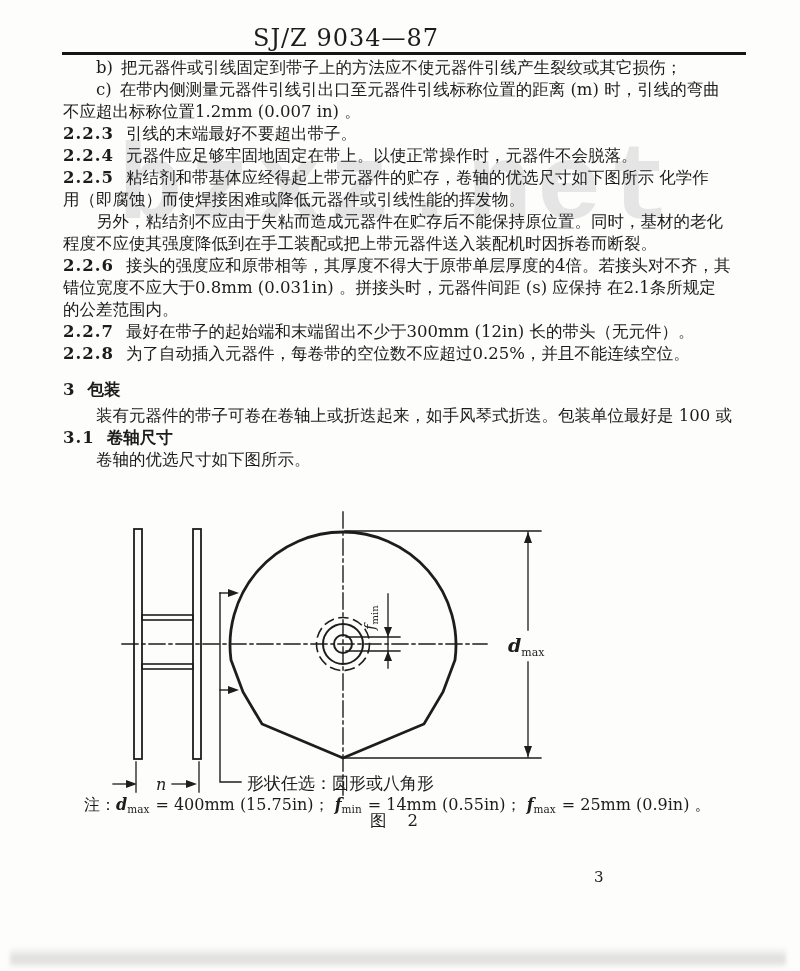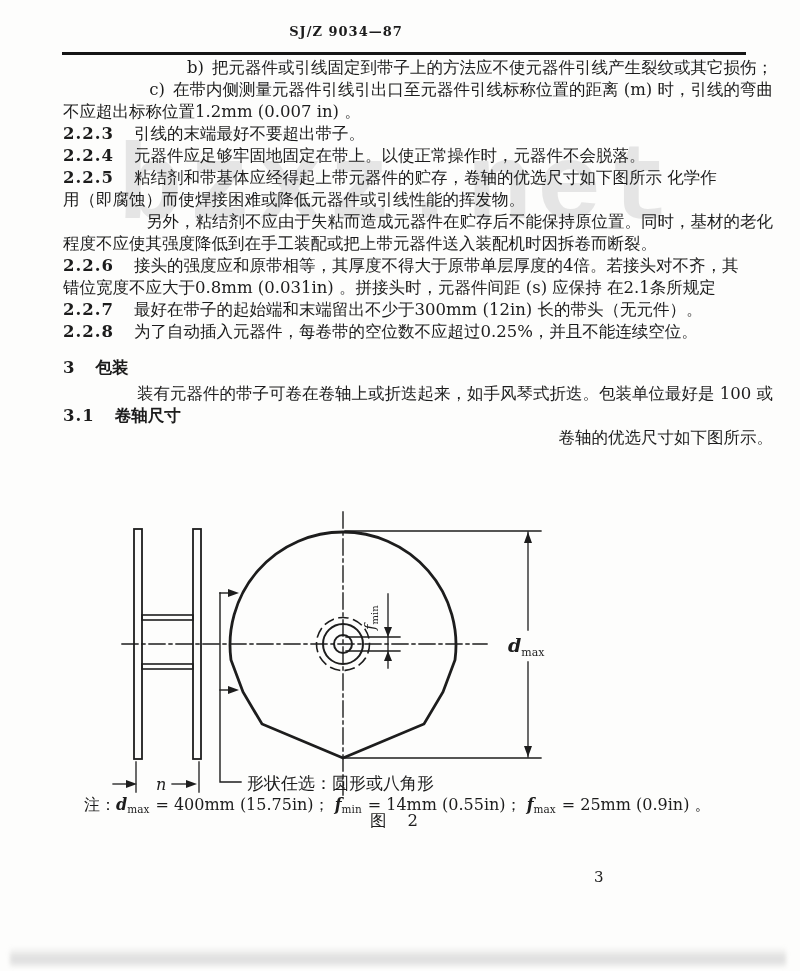--- a/index.html
+++ b/index.html
@@ -10,33 +10,33 @@
     color:#1c1c1c;
   }
   .watermark {
     position:absolute; top:128px; left:118px; z-index:0;
     font-family:Liberation Mono, monospace;
     font-weight:bold; font-size:108px; letter-spacing:5px;
     color:#c6c6c6; opacity:.42; user-select:none;
   }
   .header {
     position:absolute; top:24px; left:0; width:692px; z-index:2;
-    text-align:center; font-weight:bold; font-size:13px; letter-spacing:1px;
+    text-align:center; font-weight:normal; font-size:24px; letter-spacing:1px;
   }
   .header-rule {
     position:absolute; top:52px; left:62px; width:684px; height:3px;
     background:#151515; z-index:2;
   }
   .textblock {
     position:absolute; top:57px; left:63px; width:710px; z-index:2;
     font-size:16.5px; line-height:22px; white-space:nowrap;
   }
   .line { position:relative; }
-  .line.indent { padding-left:33px;text-align:right; }
-  .line .num { font-weight:bold; margin-right:20px; letter-spacing:1px; }
+  .line.indent { padding-left:33px; }
+  .line .num { font-weight:bold; margin-right:12px; letter-spacing:1px; }
   .line .lbl { margin-right:8px; }
   .line.section { margin-top:14px; margin-bottom:4px; }
   .line.section .num, .line.section .txt,
   .line.section2 .num, .line.section2 .txt { font-weight:bold; }
   svg.figure { position:absolute; top:0; left:0; z-index:1; }
   .fig-caption {
     position:absolute; top:810px; left:0; width:716px; z-index:2;
     text-align:center; font-size:16.5px; letter-spacing:8px;padding-left:40px;
   }
   .note {
@@ -69,20 +69,21 @@
       <div class="line indent"><span class="lbl">c)</span><span class="txt">在带内侧测量元器件引线引出口至元器件引线标称位置的距离 (m) 时，引线的弯曲</span></div>
       <div class="line plain"><span class="txt">不应超出标称位置1.2mm (0.007 in) 。</span></div>
       <div class="line clause"><span class="num">2.2.3</span><span class="txt">引线的末端最好不要超出带子。</span></div>
       <div class="line clause"><span class="num">2.2.4</span><span class="txt">元器件应足够牢固地固定在带上。以使正常操作时，元器件不会脱落。</span></div>
       <div class="line clause"><span class="num">2.2.5</span><span class="txt">粘结剂和带基体应经得起上带元器件的贮存，卷轴的优选尺寸如下图所示 化学作</span></div>
       <div class="line plain"><span class="txt">用（即腐蚀）而使焊接困难或降低元器件或引线性能的挥发物。</span></div>
       <div class="line indent"><span class="txt">另外，粘结剂不应由于失粘而造成元器件在贮存后不能保持原位置。同时，基材的老化</span></div>
       <div class="line plain"><span class="txt">程度不应使其强度降低到在手工装配或把上带元器件送入装配机时因拆卷而断裂。</span></div>
       <div class="line clause"><span class="num">2.2.6</span><span class="txt">接头的强度应和原带相等，其厚度不得大于原带单层厚度的4倍。若接头对不齐，其</span></div>
       <div class="line plain"><span class="txt">错位宽度不应大于0.8mm (0.031in) 。拼接头时，元器件间距 (s) 应保持 在2.1条所规定</span></div>
+      <div class="line plain"><span class="txt">的公差范围内。</span></div>
       <div class="line clause"><span class="num">2.2.7</span><span class="txt">最好在带子的起始端和末端留出不少于300mm (12in) 长的带头（无元件）。</span></div>
       <div class="line clause"><span class="num">2.2.8</span><span class="txt">为了自动插入元器件，每卷带的空位数不应超过0.25%，并且不能连续空位。</span></div>
       <div class="line section"><span class="num">3</span><span class="txt">包装</span></div>
       <div class="line indent"><span class="txt">装有元器件的带子可卷在卷轴上或折迭起来，如手风琴式折迭。包装单位最好是 100 或</span></div>
       <div class="line section2"><span class="num">3.1</span><span class="txt">卷轴尺寸</span></div>
       <div class="line indent"><span class="txt">卷轴的优选尺寸如下图所示。</span></div>
     </div>
 
   <svg class="figure" width="800" height="971" viewBox="0 0 800 971" stroke="#1d1d1d" fill="none" stroke-linecap="square">
 

